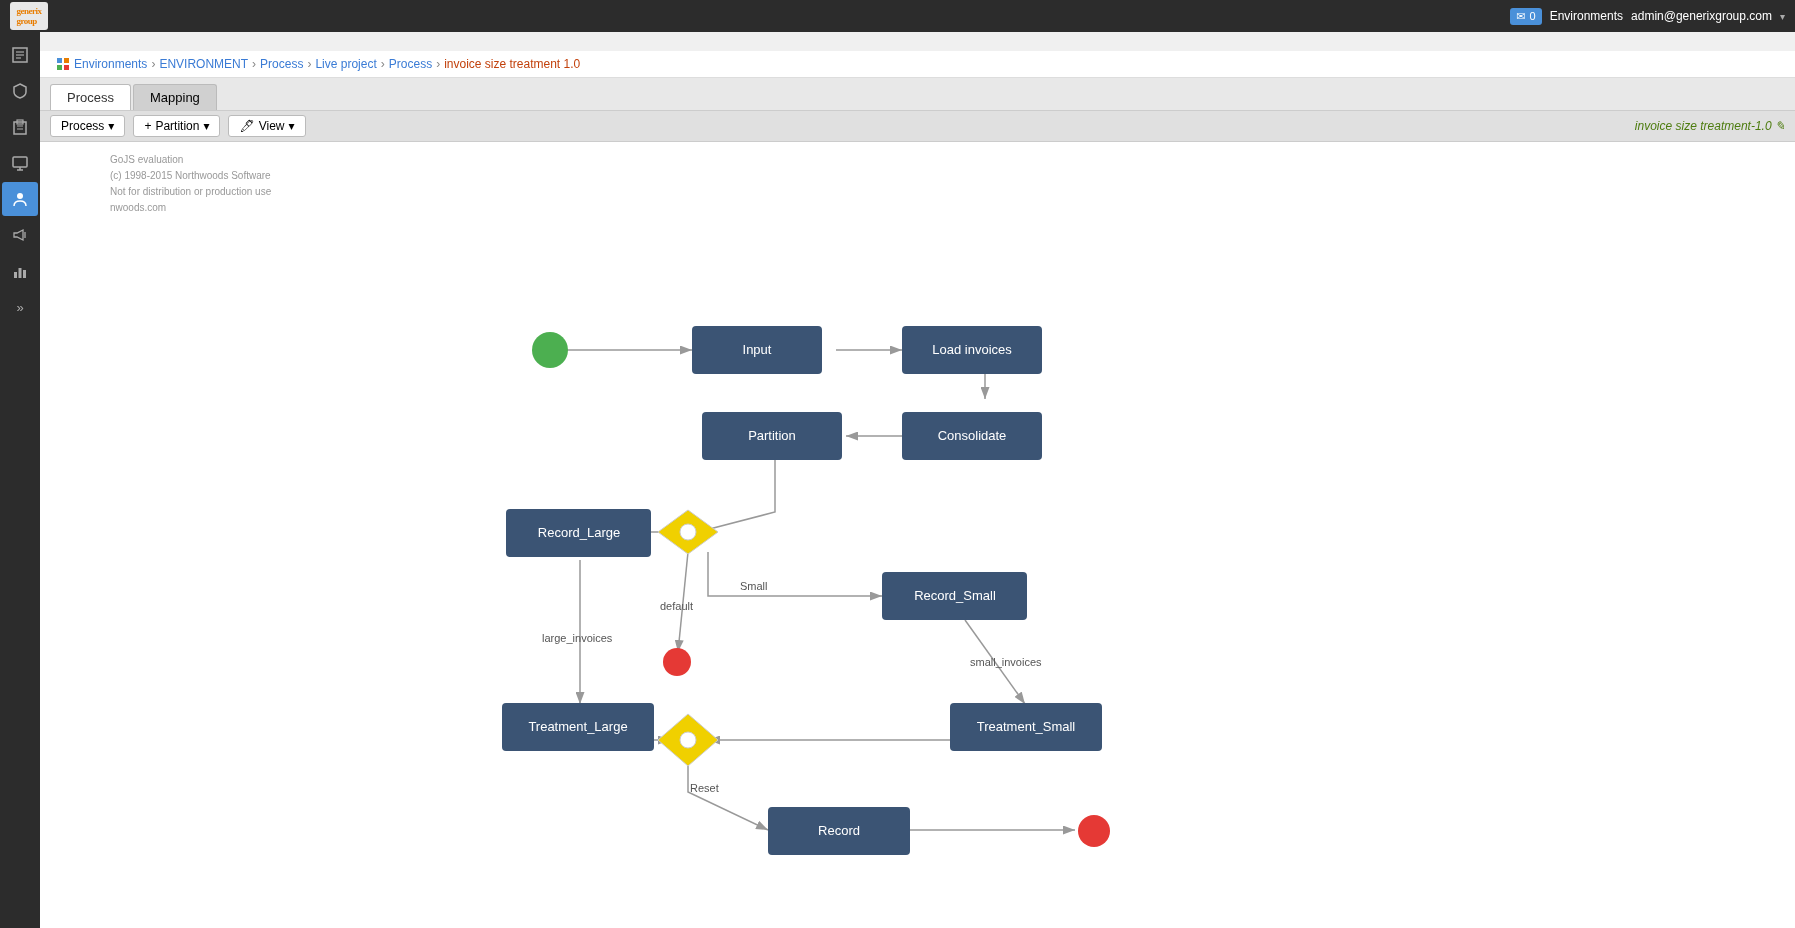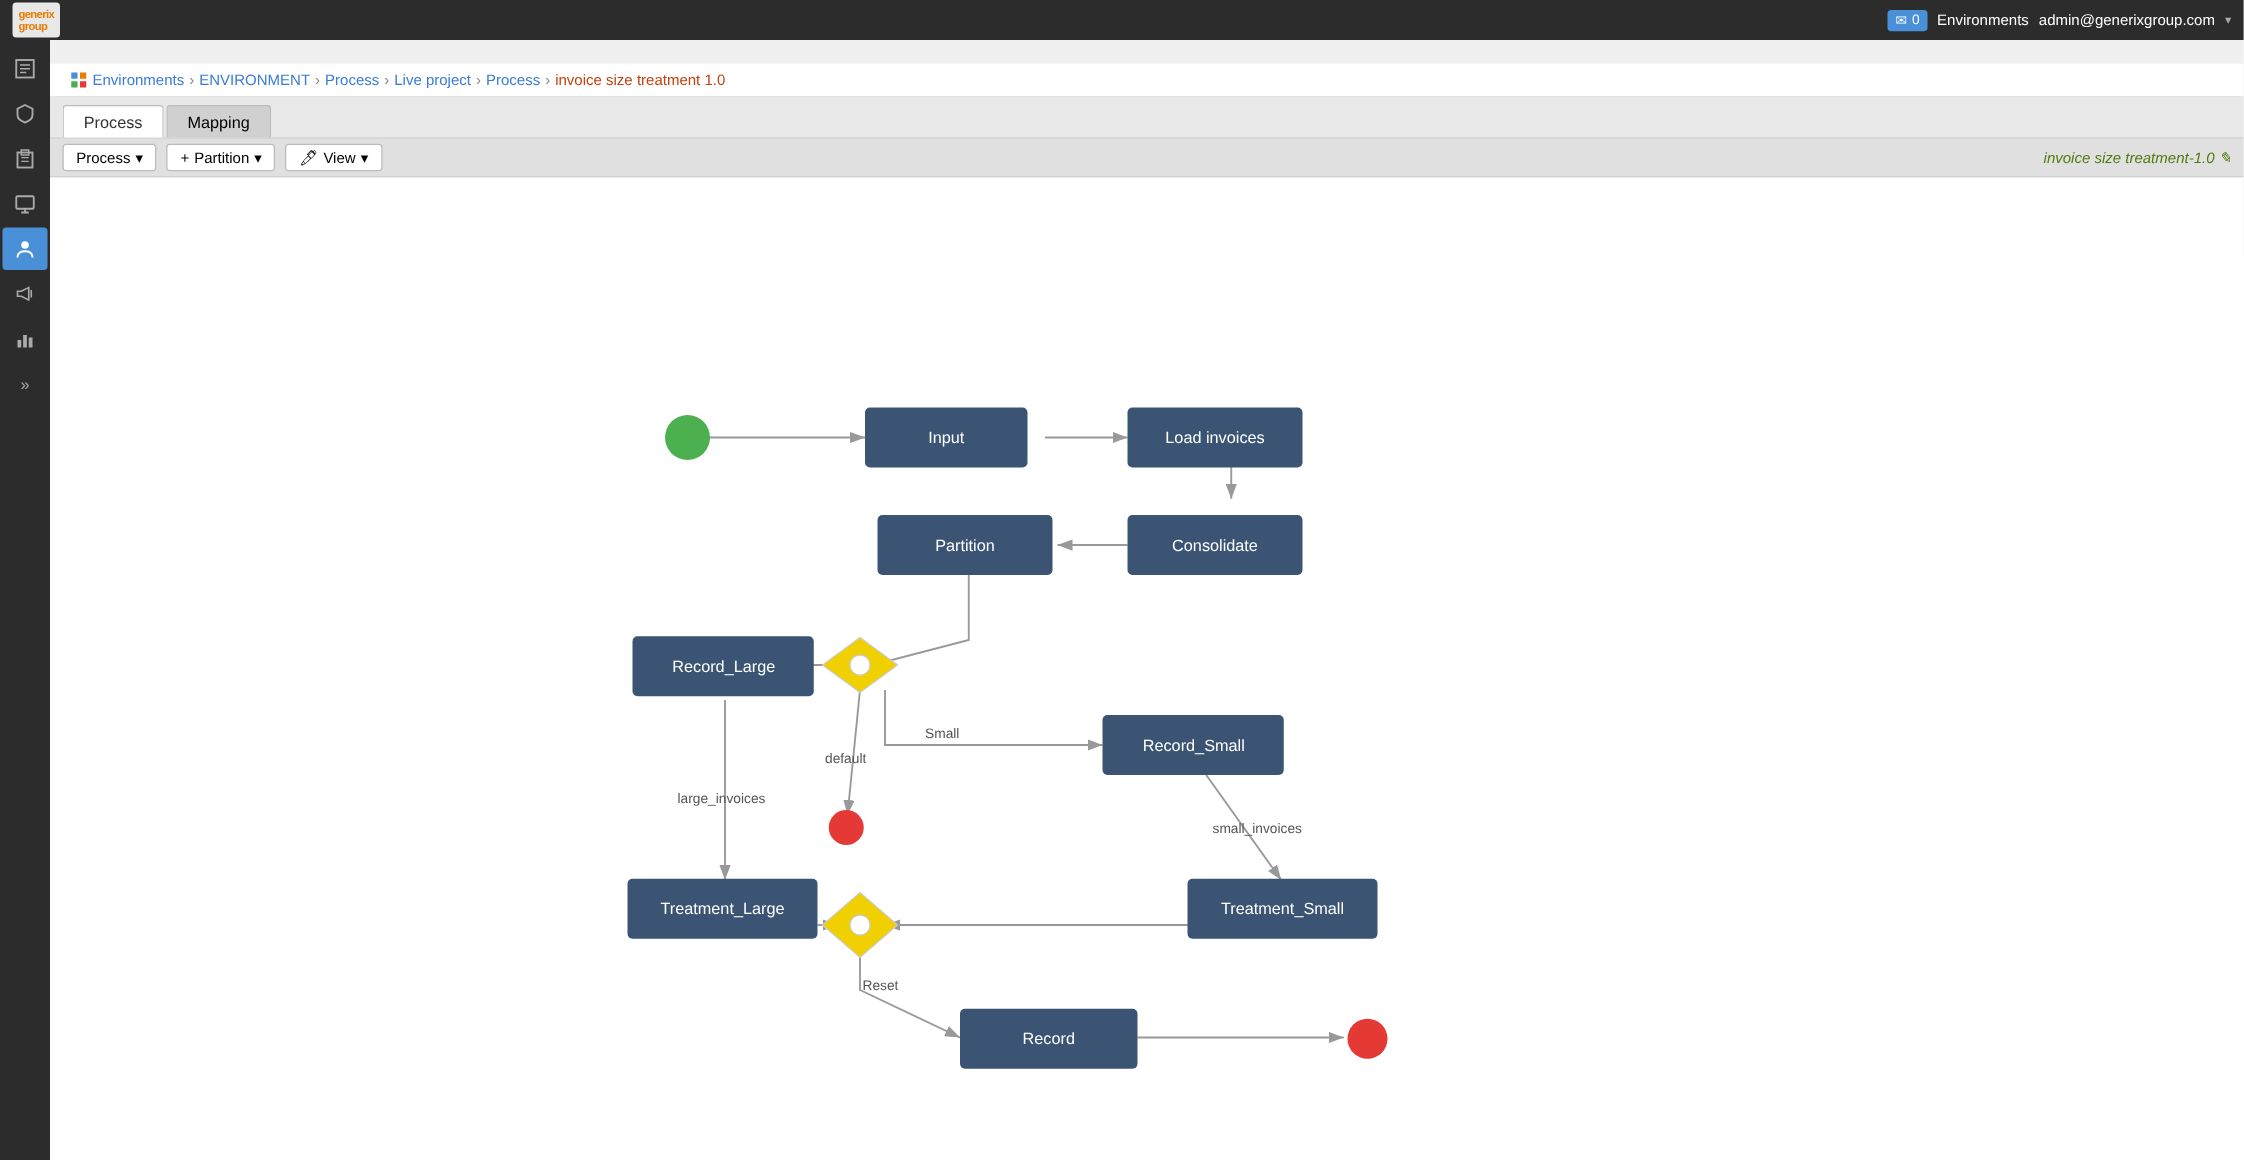--- a/index.html
+++ b/index.html
@@ -16,20 +16,21 @@
     }
     #logo {
       display: flex; align-items: center;
     }
     .logo-box {
       width: 38px; height: 28px;
       background: #e8e8e8;
       border-radius: 3px;
       display: flex; align-items: center; justify-content: center;
       overflow: hidden;
+      font-family: Liberation Serif, serif;
     }
     .logo-text { font-size: 9px; color: #e87d00; font-weight: bold; letter-spacing: -0.5px; }
     .user-info {
       display: flex; align-items: center; gap: 8px;
       color: #fff; font-size: 12px;
     }
     .mail-badge {
       background: #4a90d9; border-radius: 3px; padding: 2px 6px;
       display: flex; align-items: center; gap: 4px; font-size: 11px;
     }
@@ -284,20 +285,26 @@
           <span>▾</span>
         </button>
       </div>
       <div class="toolbar-title">
         <span>invoice size treatment-1.0</span>
         <span style="cursor:pointer;">✎</span>
       </div>
     </div>
 
     <div id="diagram-area">
+      <div class="watermark">
+        <div>GoJS evaluation</div>
+        <div>(c) 1998-2015 Northwoods Software</div>
+        <div>Not for distribution or production use</div>
+        <div>nwoods.com</div>
+      </div>
 
       <svg id="diagram-svg">
         <defs>
           <marker id="arrowhead" markerWidth="8" markerHeight="6" refX="8" refY="3" orient="auto">
             <polygon points="0 0, 8 3, 0 6" fill="#999"></polygon>
           </marker>
         </defs>
 
         <line x1="522" y1="208" x2="652" y2="208" stroke="#999" stroke-width="1.5" marker-end="url(#arrowhead)"></line>
 

